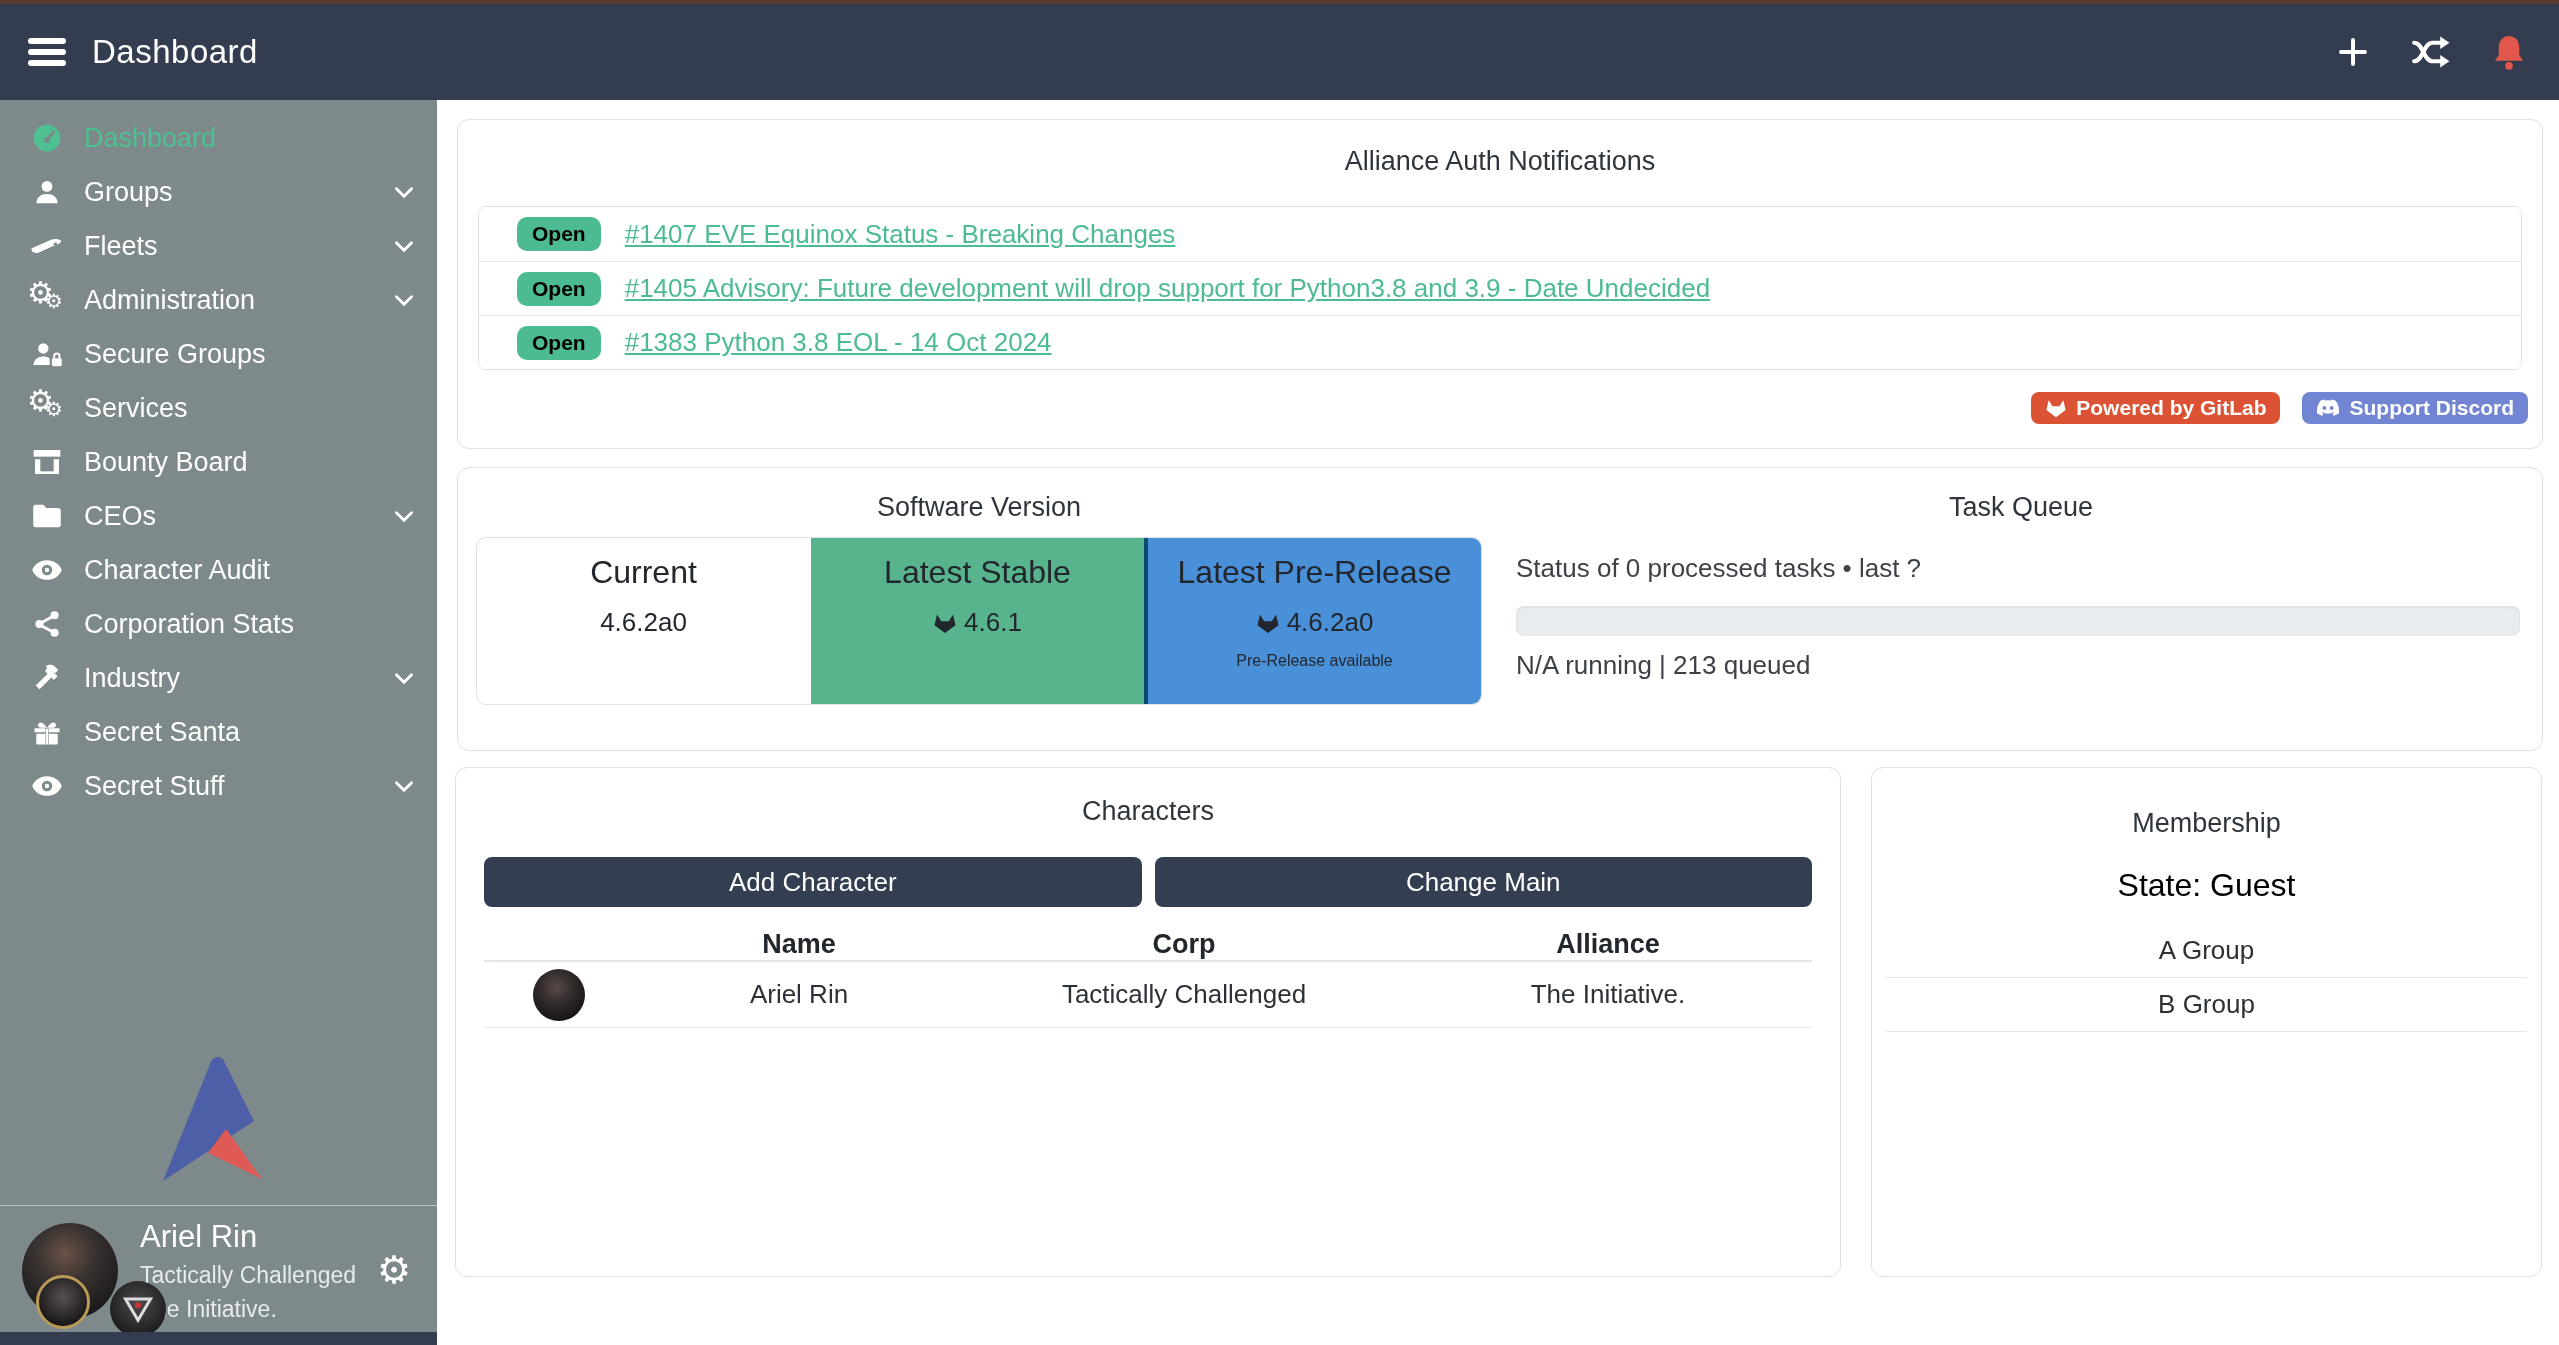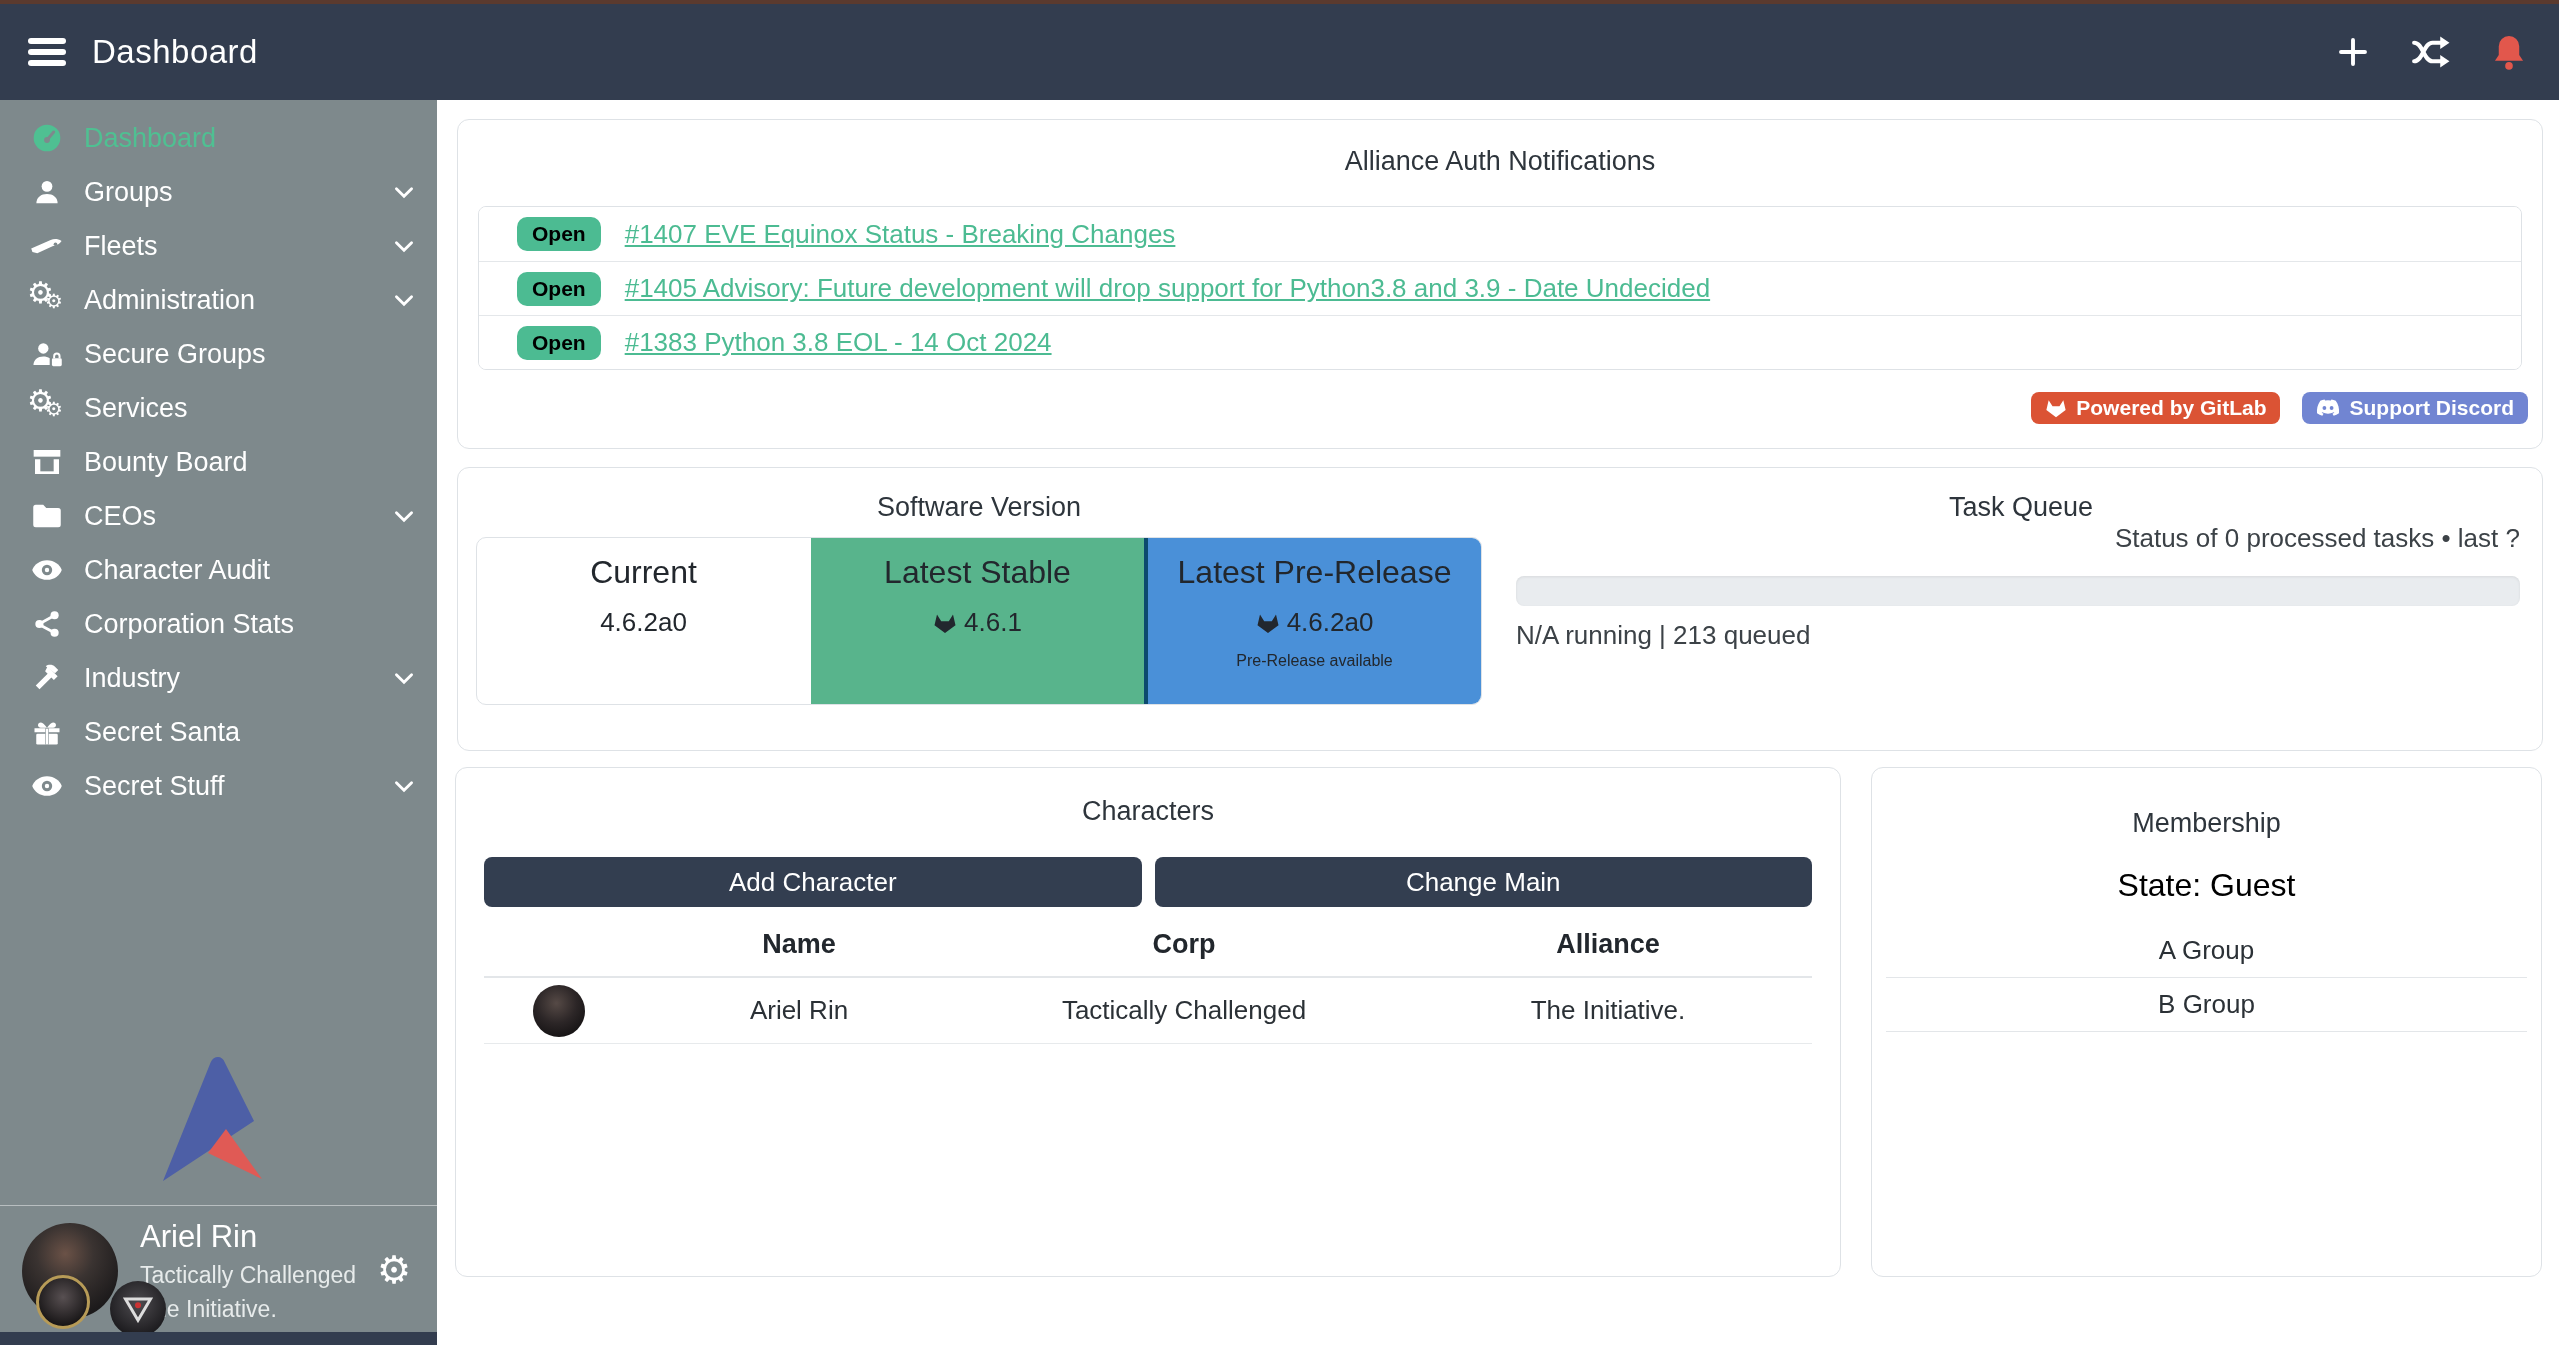--- a/index.html
+++ b/index.html
@@ -70,35 +70,35 @@
   .mid-half { width:50%; padding-top:24px; }
   .ver-box { margin:14px auto 14px; width:1006px; height:168px; border:1px solid #dee2e6; border-radius:10px;
     display:flex; overflow:hidden; }
   .ver-col { flex:1; text-align:center; padding-top:16px; color:#22272d; }
   .ver-col h3 { font-size:32px; font-weight:400; }
   .ver-val { margin-top:16px; font-size:26px; display:flex; justify-content:center; align-items:center; gap:7px; }
   .ver-note { margin-top:14px; font-size:16px; }
   .ver-stable { background:#58B48C; border-left:1px solid #fff; }
   .ver-pre { background:#4A90D8; border-left:4px solid #0c4a6e; }
   .task-body { padding:0 22px 0 16px; }
-  .task-line { font-size:26px; color:#3c4247;text-align:right; }
+  .task-line { margin-top:30px; font-size:26px; color:#3c4247; }
   .task-progress { margin-top:22px; height:30px; background:#E9ECEF; border-radius:8px;
     box-shadow:inset 0 1px 3px rgba(0,0,0,.08); overflow:hidden; }
   .task-bar { height:100%; background:#4CBB92; }
   .task-foot { margin-top:14px; font-size:26px; color:#3c4247; }
 
   
   .card-chars { left:18px; top:667px; width:1386px; height:510px; }
   .card-chars .card-title { margin-top:28px; }
   .char-btns { display:flex; gap:13px; margin:30px 28px 0; }
   .btn-dark { flex:1; height:50px; background:#333E50; border:none; border-radius:8px;
     color:#fff; font-size:26px; font-family:inherit; cursor:pointer; }
   .char-table { margin:22px 28px 0; }
   .tr { display:grid; grid-template-columns:150px 330px 440px 1fr; align-items:center; text-align:center; }
-  .thead { font-weight:700; font-size:27px; color:#22272d; padding-bottom:16px; border-bottom:2px solid #E3E6E9;margin-top:22px; }
+  .thead { font-weight:700; font-size:27px; color:#22272d; border-bottom:2px solid #E3E6E9;margin-top:22px; }
   .trow { height:66px; border-bottom:1px solid #E7EAEC; font-size:26px; color:#2b3136; }
   .char-avatar { width:52px; height:52px; border-radius:50%; margin:0 auto;
     background:radial-gradient(circle at 45% 35%, #564a46 0%, #2c2627 45%, #121011 85%); }
 
   
   .card-member { left:1434px; top:667px; width:671px; height:510px; }
   .card-member .card-title { margin-top:40px; }
   .member-state { text-align:center; font-size:32px; color:#000000; margin-top:28px; font-weight:400; }
   .member-groups { margin:20px 14px 0; }
   .member-row { height:54px; display:flex; align-items:center; justify-content:center;

